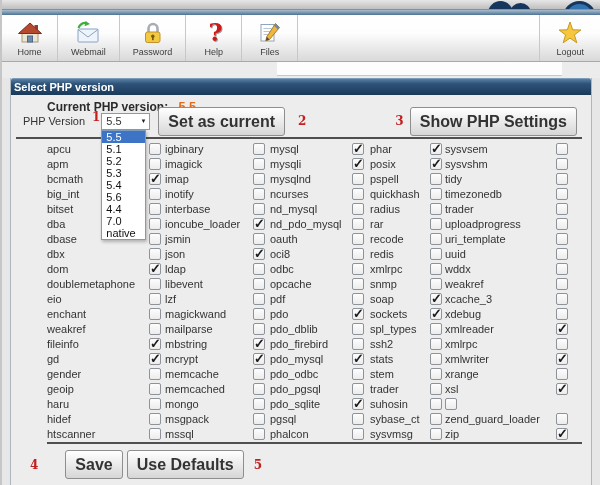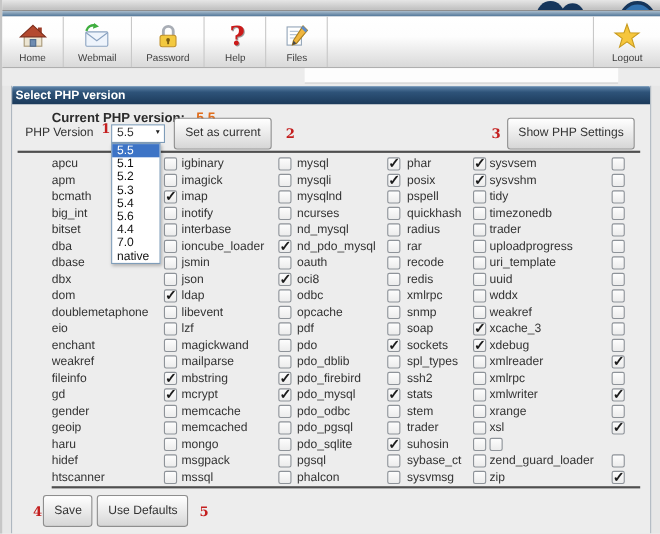--- a/index.html
+++ b/index.html
@@ -54,23 +54,23 @@
   }
   .select-box .sel-txt { font-size:11px; }
   .select-box .sel-arrow { font-size:6px; color:#222; line-height:6px; }
   .version-list {
     position:absolute; left:0; top:17px; width:45px; z-index:9;
     background:#fff; border:1px solid #7f9db9; box-shadow:1px 2px 3px rgba(0,0,0,.25);
   }
   .ver-opt { height:12px; line-height:12px; padding-left:4px; font-size:11px; color:#111; cursor:pointer; }
   .ver-opt.selected { background:var(--hl,#3d74c6); color:#fff; }
   .btn {
-    font-size:11px; color:#333; height:29px; line-height:15px;
+    font-size:16px; color:#333; height:29px; line-height:15px;
     background:linear-gradient(#ffffff,#e9e9e9 55%,#d6d6d6);
-    border:1px solid #8e8e8e; border-radius:3px; padding:1px 9px; cursor:pointer;
+    border:1px solid #8e8e8e; border-radius:3px; padding:1px 9px; cursor:pointer;font-weight:bold;
   }
   .set-current-btn { margin-left:8px; }
   .m2 { margin-left:13px; }
   .m3 { margin-right:6px; }
   .show-settings-btn { margin-right:14px; }
   .spacer { flex:1; }
   
   .rule-top { height:2px; background:#4f4f4f; margin:7px 9px 0 5px; }
   .ext-grid { margin-top:2px; }
   .ext-row {
@@ -83,21 +83,21 @@
     -webkit-appearance:none; appearance:none; width:12px; height:12px; margin:0;
     border:1px solid #8e9399; border-radius:2px;
     background:linear-gradient(#fdfdfd,#ececec); position:relative; cursor:pointer;
   }
   .ext-cb:checked::after {
     content:"\2713"; position:absolute; left:0px; top:-3px;
     font-size:13px; font-weight:bold; color:#1c1c1c;
   }
   .rule-bottom { height:2px; background:#4f4f4f; margin:1px 9px 0 36px; }
   .footer-row { display:flex; align-items:center; padding-left:19px; margin-top:6px; }
-  .save-btn { margin-left:1px; }
+  .save-btn { margin-left:27px; }
   .defaults-btn { margin-left:4px; }
   .m5 { margin-left:10px; }
 </style>
 </head>
 <body style="--orange: #e06d1c; --marker: #c41f1f; --hl: #3d74c6;">
 
 <div class="top-strip">
   <div class="logo-dome dome-a"></div>
   <div class="logo-dome dome-b"></div>
   <div class="logo-dome dome-c"></div>

